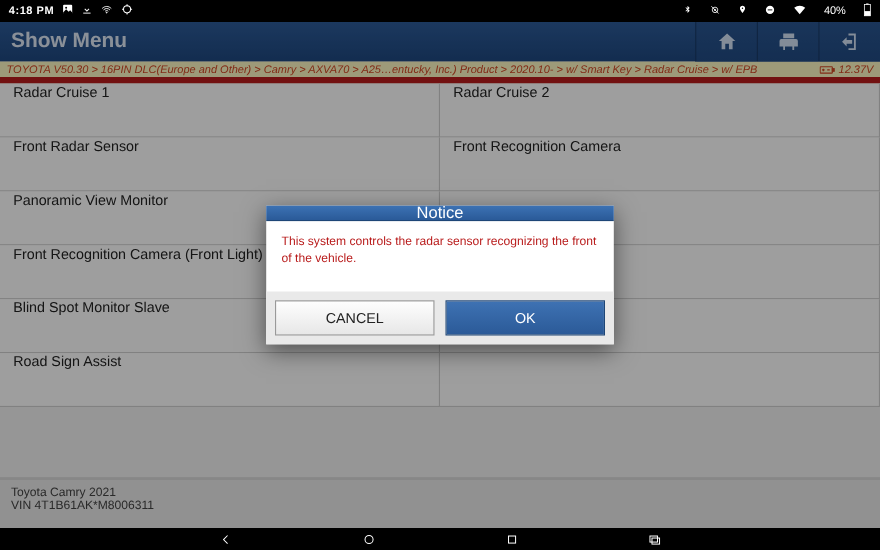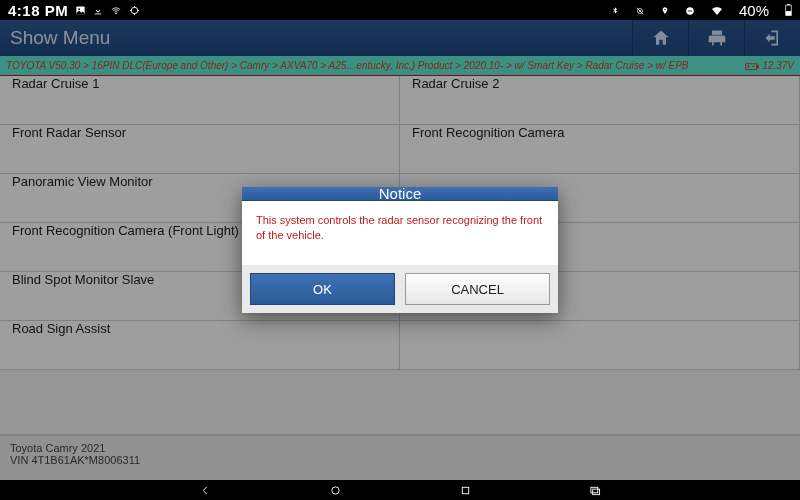--- a/index.html
+++ b/index.html
@@ -2,21 +2,21 @@
 <html><head>
 <meta charset="utf-8">
 <style>
   * { box-sizing: border-box; margin: 0; padding: 0; }
   html, body { width: 800px; height: 500px; overflow: hidden; font-family: Arial, Helvetica, sans-serif; background: #000; }
 
   .status-bar {
     height: 20px;
     background: #000;
     color: #fff;
-    font-size: 15px;
+    font-size: 10px;
     display: flex;
     align-items: center;
     justify-content: space-between;
     padding: 0 8px;
   }
   .status-left, .status-right { display: flex; align-items: center; gap: 7px; }
   .status-right { gap: 16px; }
   .status-left .time { font-weight: bold; letter-spacing: 0.5px; }
 
   .app {
@@ -26,36 +26,36 @@
     background: #f2f2f2;
   }
 
   .titlebar {
     height: 36px;
     background: linear-gradient(#2d5c99, #1f4880);
     display: flex;
     align-items: center;
     color: #dfe9f6;
   }
-  .titlebar .title { font-size: 19px; padding-left: 10px; flex: 1; font-weight: 400;}
+  .titlebar .title { font-size: 19px; padding-left: 10px; flex: 1; font-weight: 700;}
   .tb-btn {
     width: 56px;
     height: 36px;
     display: flex;
     align-items: center;
     justify-content: center;
     border-left: 1px solid #1a3b68;
     background: linear-gradient(#2a5691,#214b84);
     color: #cfe0f5;
   }
 
   .breadcrumb {
     height: 20px;
-    background: #5eead4;
-    border-bottom: 1px solid #b91c1c;
+    background: #fef9c3;
+    border-bottom: 6px solid #b91c1c;
     color: #d24726;
     font-size: 10px;
     font-style: italic;
     padding: 0 6px;
     display: flex;
     align-items: center;
     white-space: nowrap;
     overflow: hidden;
   }
   .breadcrumb .voltage { margin-left: auto; font-style: italic; color: #d24726; display: flex; align-items: center; gap: 3px;}
@@ -301,22 +301,22 @@
     <div>Toyota Camry 2021</div>
     <div>VIN 4T1B61AK*M8006311</div>
   </div>
 
   <div class="overlay"></div>
 
   <div class="dialog">
     <div class="dialog-header">Notice</div>
     <div class="dialog-body">This system controls the radar sensor recognizing the front of the vehicle.</div>
     <div class="dialog-actions">
+      <div class="btn btn-cancel">CANCEL</div>
       <div class="btn btn-ok">OK</div>
-      <div class="btn btn-cancel">CANCEL</div>
     </div>
   </div>
 
 </div>
 
 <div class="navbar">
   <div class="nav-icon">
     <svg width="11" height="11" viewBox="0 0 24 24" fill="none" stroke="#fff" stroke-width="2">
         <polyline points="15 4 7 12 15 20"></polyline>
       </svg>

